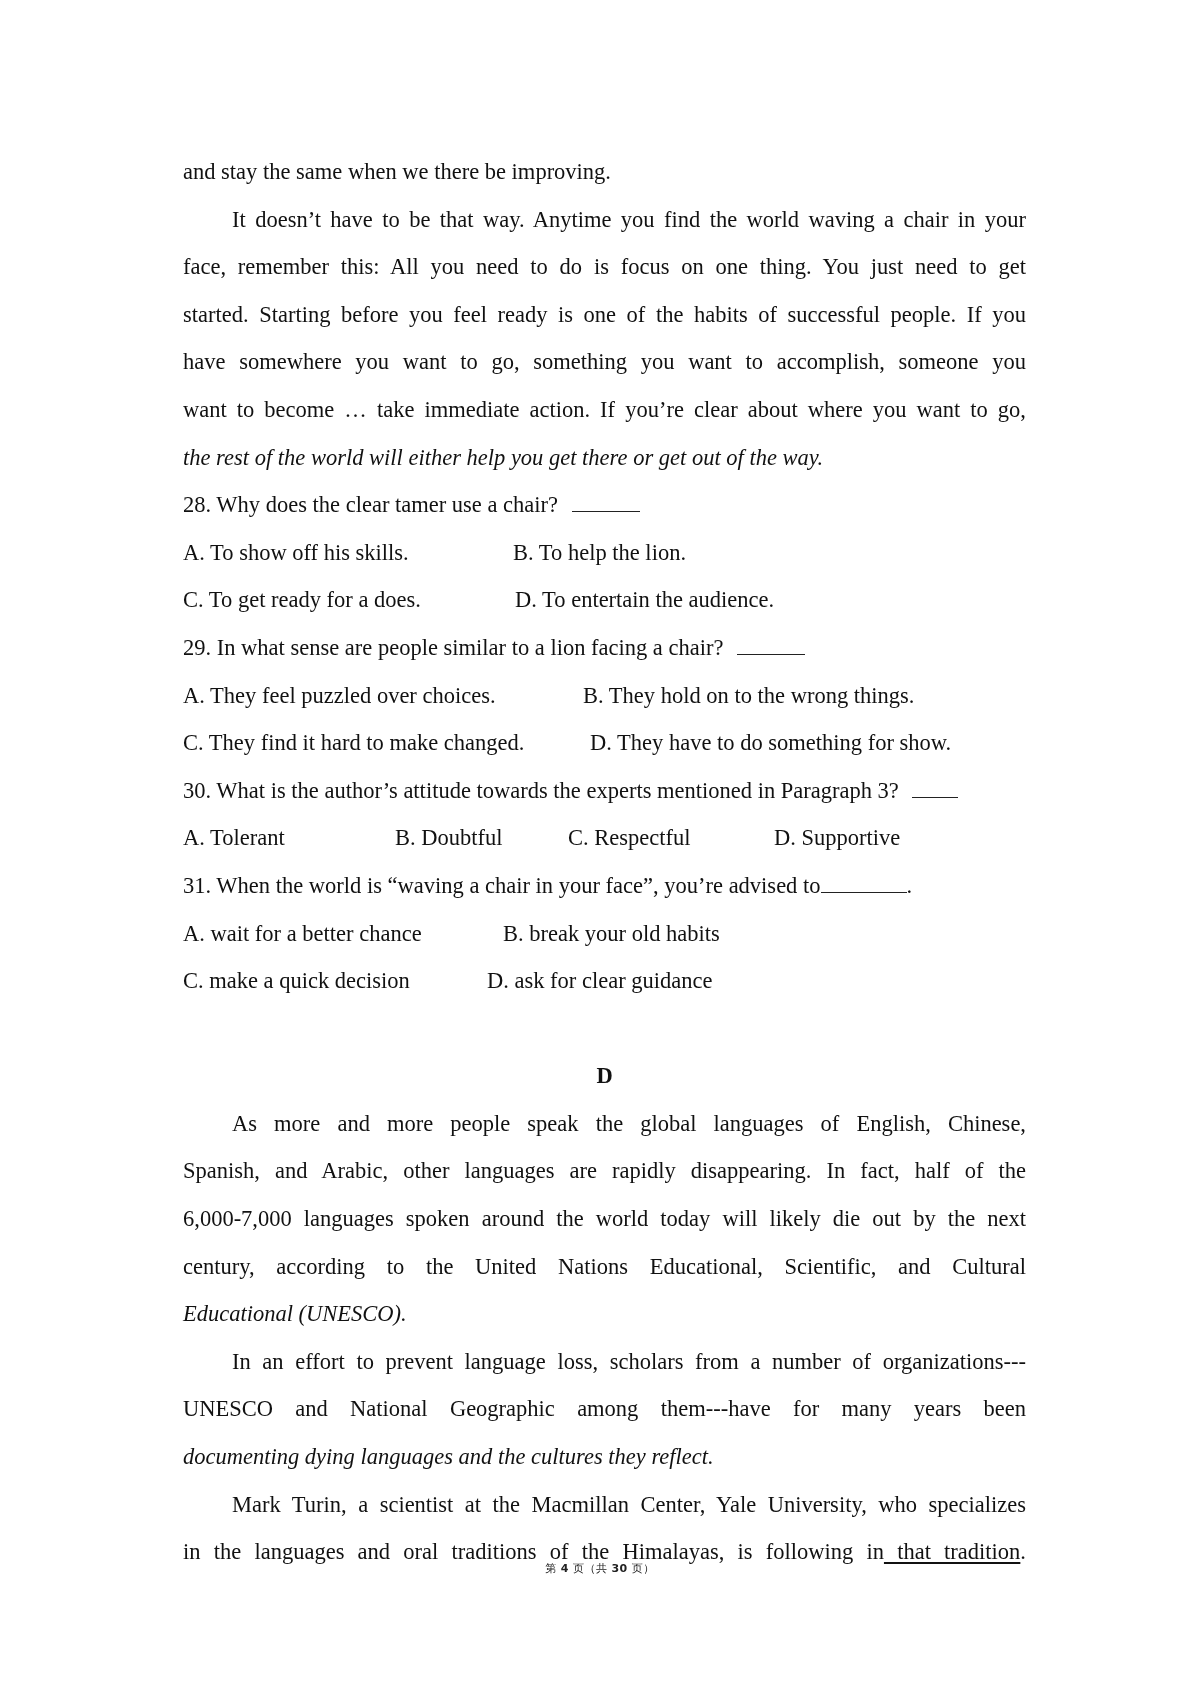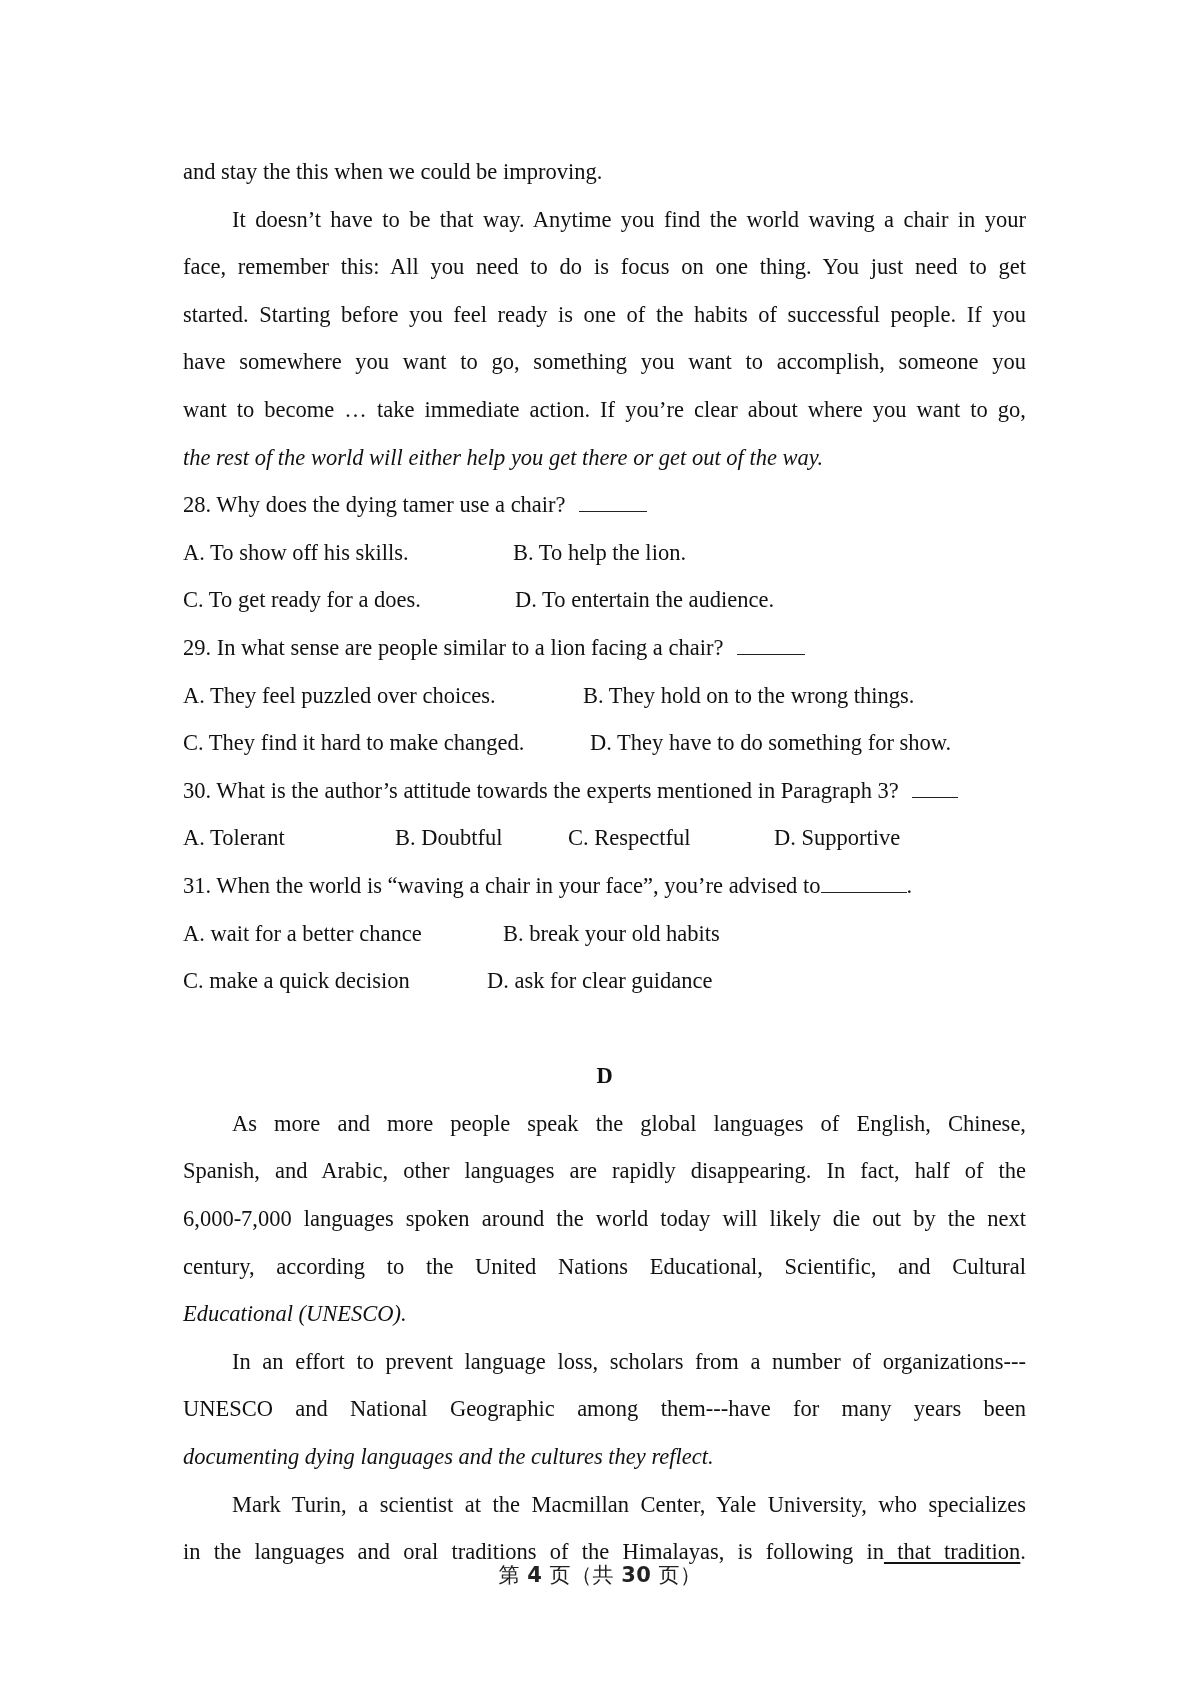--- a/index.html
+++ b/index.html
@@ -78,46 +78,46 @@
     text-decoration: underline;
     text-underline-offset: 3px;
   }
   .footer {
     position: absolute;
     top: 1561px;
     left: 0;
     width: 1200px;
     text-align: center;
     font-family: "DejaVu Sans", "Liberation Sans", sans-serif;
-    font-size: 21px;
+    font-size: 11px;
     color: #222;
     letter-spacing: 0.5px;
   }
   .footer b { font-weight: bold; }
 </style>
 </head>
 <body>
 
 <div class="page">
 
-  <span class="line">and stay the this when we could be improving.</span>
+  <span class="line">and stay the same when we there be improving.</span>
 
   <div class="para">
     <span class="jl indent">It doesn’t have to be that way. Anytime you find the world waving a chair in your</span>
     <span class="jl">face, remember this: All you need to do is focus on one thing. You just need to get</span>
     <span class="jl">started. Starting before you feel ready is one of the habits of successful people. If you</span>
     <span class="jl">have somewhere you want to go, something you want to accomplish, someone you</span>
     <span class="jl">want to become … take immediate action. If you’re clear about where you want to go,</span>
     <span class="ll">the rest of the world will either help you get there or get out of the way.</span>
   </div>
 
   <div>
     <span class="line">
       <span>28.</span>
-      <span>Why does the dying tamer use a chair?</span>
+      <span>Why does the clear tamer use a chair?</span>
       <span class="blank" style="width:68px"></span>
     </span>
     <span class="opt-row">
       <span class="opt" style="left:0">A. To show off his skills.</span>
       <span class="opt" style="left:330px">B. To help the lion.</span>
     </span>
     <span class="opt-row">
       <span class="opt" style="left:0">C. To get ready for a does.</span>
       <span class="opt" style="left:332px">D. To entertain the audience.</span>
     </span>

